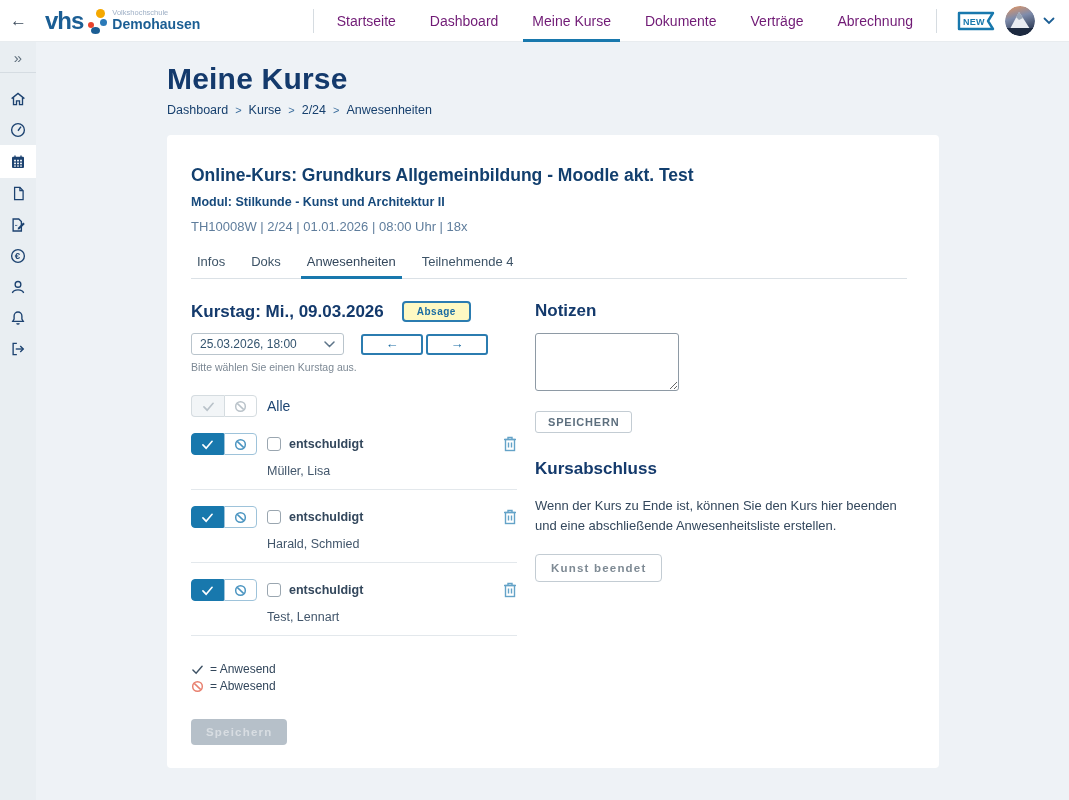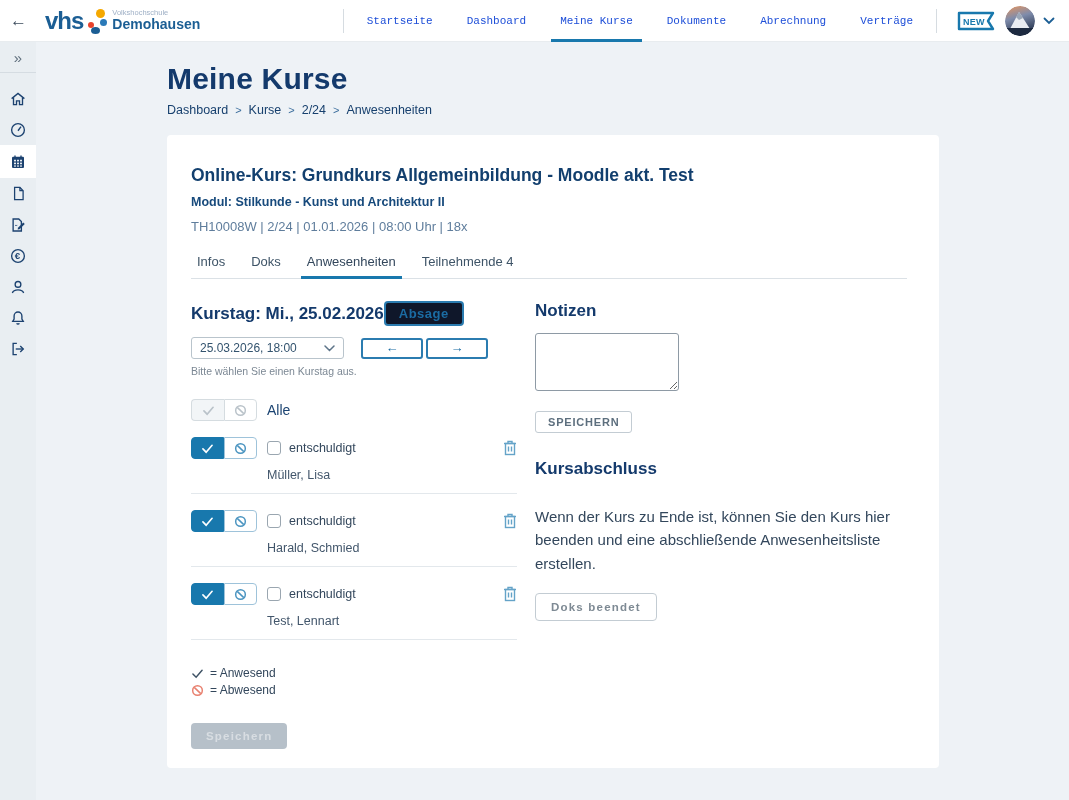--- a/index.html
+++ b/index.html
@@ -26,21 +26,21 @@
   .d3 { width:6px; height:6px; background:#e8432d; left:3px; top:14px; }
   .d4 { width:9px; height:7px; background:#1b5e94; left:6px; top:19px; border-radius:50% 50% 50% 10%; }
   .logo-text { margin-left:5px; line-height:1.1; }
   .logo-text .l1 { font-size:7.5px; color:#9fb0c6; }
   .logo-text .l2 { font-size:14px; color:#1b5e94; font-weight:bold; }
   .nav-spacer { flex:1; }
   .nav-divider { width:1px; height:24px; background:#d6dce1; margin:0 6px; }
   .nav-items { display:flex; height:42px; align-items:stretch; }
   .nav-item {
     display:flex; align-items:center; padding:0 17px;
-    font-size:11px; color:#1d4ed8; cursor:pointer; position:relative; white-space:nowrap;font-family:Liberation Mono, monospace;
+    font-size:14px; color:#701a75; cursor:pointer; position:relative; white-space:nowrap;
   }
   .nav-item.active::after {
     content:""; position:absolute; left:8px; right:8px; bottom:0; height:3px; background:#1878ad;
   }
   .new-badge { margin:0 10px 0 14px; cursor:pointer; display:flex; align-items:center; }
   .avatar-wrap { display:flex; align-items:center; margin-right:14px; cursor:pointer; }
   .avatar { width:30px; height:30px; border-radius:50%; overflow:hidden; }
   .avatar-chevron { margin-left:8px; }
   
   .sidebar {
@@ -75,22 +75,22 @@
   }
   .tab.active { color:#33475c; }
   .tab.active::after { content:""; position:absolute; left:0; right:0; bottom:-1px; height:3px; background:#1878ad; }
   .columns { display:flex; margin-top:22px; }
   .col-left { width:359px; }
   .col-right { margin-left:18px; width:375px; }
   h3.section { font-size:17px; font-weight:600; color:#143a6c; }
   
   .day-row { display:flex; align-items:center; }
   .btn-absage {
-    padding:3px 13px; border:2px solid #2b7cb0; border-radius:4px;
-    background:#0f172a; color:#1b6ca3; font-size:13px; font-weight:bold; letter-spacing:0.5px;
+    margin-left:18px; padding:3px 13px; border:2px solid #2b7cb0; border-radius:4px;
+    background:#fef9c3; color:#1b6ca3; font-size:10px; font-weight:bold; letter-spacing:0.5px;
     cursor:pointer; font-family:inherit;
   }
   .controls-row { display:flex; align-items:center; margin-top:11px; }
   .day-select {
     width:153px; height:22px; border:1px solid #b9c4cc; border-radius:3px; background:#fff;
     display:flex; align-items:center; justify-content:space-between; padding:0 8px;
     font-size:12px; color:#33536e; cursor:pointer;
   }
   .arrow-btn {
     width:62px; height:21px; border:2px solid #2b7cb0; border-radius:3px; background:#fff;
@@ -108,21 +108,21 @@
   .seg.left { border-radius:4px 0 0 4px; }
   .seg.right { border-radius:0 4px 4px 0; }
   .toggle.gray .seg.left { background:#f2f5f7; border:1px solid #d5dce0; border-right:none; }
   .toggle.gray .seg.right { border:1px solid #d5dce0; }
   .toggle.blue .seg.left { background:#1878ad; border:1px solid #1878ad; }
   .toggle.blue .seg.right { border:1px solid #9ec3da; }
   .alle-row { display:flex; align-items:center; margin-top:22px; }
   .alle-label { margin-left:10px; font-size:14px; font-weight:normal; color:#1c4472; }
   
   .att-row { margin-top:16px; }
-  .att-top { display:flex; align-items:center; }
+  .att-top { display:flex; align-items:center;font-weight:bold; }
   .checkbox {
     width:14px; height:14px; border:1px solid #9aa6b0; border-radius:3px; background:#fff;
     margin-left:10px; cursor:pointer; flex:none;
   }
   .excused-label { margin-left:8px; font-size:12.5px; color:#33475c; }
   .trash-btn { margin-left:auto; cursor:pointer; display:flex; }
   .att-name { margin-left:76px; margin-top:9px; font-size:12.5px; color:#42566b; }
   .row-divider { margin-top:11px; height:1px; background:#e3e8ec; }
   
   .legend { margin-top:26px; }
@@ -136,21 +136,21 @@
   .notes-area {
     margin-top:12px; width:144px; height:58px; border:1px solid #8e9aa5; border-radius:3px;
     font-family:inherit; font-size:12px; padding:4px; resize:both;
   }
   .btn-notes-save {
     display:block; margin-top:16px; padding:4px 12px; background:#fff; border:1px solid #c3ccd3;
     border-radius:3px; color:#5d6f7e; font-size:11px; font-weight:bold; letter-spacing:0.8px;
     cursor:pointer; font-family:inherit;
   }
   .completion-title { margin-top:26px; }
-  .completion-text { margin-top:26px; font-size:15px; color:#33475c; line-height:1.55; width:372px; }
+  .completion-text { margin-top:17px; font-size:13px; color:#33475c; line-height:1.55; width:372px; }
   .btn-kurs-beendet {
     margin-top:18px; padding:7px 15px; background:#fff; border:1px solid #c3ccd3; border-radius:4px;
     color:#7e8a94; font-size:11.5px; font-weight:bold; letter-spacing:1.2px; cursor:pointer;
     font-family:inherit;
   }
 </style>
 </head>
 <body>
 
 <header class="navbar">
@@ -168,22 +168,22 @@
       <div class="l2">Demohausen</div>
     </span>
   </div>
   <div class="nav-spacer"></div>
   <div class="nav-divider"></div>
   <nav class="nav-items">
     <span class="nav-item">Startseite</span>
     <span class="nav-item">Dashboard</span>
     <span class="nav-item active">Meine Kurse</span>
     <span class="nav-item">Dokumente</span>
+    <span class="nav-item">Verträge</span>
     <span class="nav-item">Abrechnung</span>
-    <span class="nav-item">Verträge</span>
   </nav>
   <div class="nav-divider"></div>
   <span class="new-badge">
     <svg width="38" height="20" viewBox="0 0 38 20">
       <polygon points="2,2 36,2 31,10 36,18 2,18" fill="#ffffff" stroke="#1878ad" stroke-width="2.4" stroke-linejoin="round"></polygon>
       <text x="6" y="13.5" font-size="9" font-weight="bold" fill="#1878ad" letter-spacing="0.3">NEW</text>
     </svg>
   </span>
   <span class="avatar-wrap">
     <span class="avatar">
@@ -308,21 +308,21 @@
       <span class="tab">Infos</span>
       <span class="tab">Doks</span>
       <span class="tab active">Anwesenheiten</span>
       <span class="tab">Teilnehmende 4</span>
     </div>
 
     <div class="columns">
 
       <div class="col-left">
         <div class="day-row">
-          <h3 class="section">Kurstag: Mi., 25.02.2026</h3>
+          <h3 class="section">Kurstag: Mi., 09.03.2026</h3>
           <button class="btn-absage">Absage</button>
         </div>
         <div class="controls-row">
           <div class="day-select">
             <span>25.03.2026, 18:00</span>
             <svg width="11" height="7" viewBox="0 0 11 7">
               <polyline points="1,1 5.5,5.5 10,1" fill="none" stroke="#5d7489" stroke-width="1.5" stroke-linecap="round"></polyline>
             </svg>
           </div>
           <button class="arrow-btn first">←</button>
@@ -466,17 +466,17 @@
         <button class="btn-save-disabled" disabled="">Speichern</button>
       </div>
 
       <div class="col-right">
         <h3 class="section">Notizen</h3>
         <textarea class="notes-area" style=""></textarea>
         <button class="btn-notes-save">SPEICHERN</button>
 
         <h3 class="section completion-title">Kursabschluss</h3>
         <p class="completion-text">Wenn der Kurs zu Ende ist, können Sie den Kurs hier beenden und eine abschließende Anwesenheitsliste erstellen.</p>
-        <button class="btn-kurs-beendet">Doks beendet</button>
+        <button class="btn-kurs-beendet">Kunst beendet</button>
       </div>
     </div>
   </section>
 </main>
 
 </body></html>

